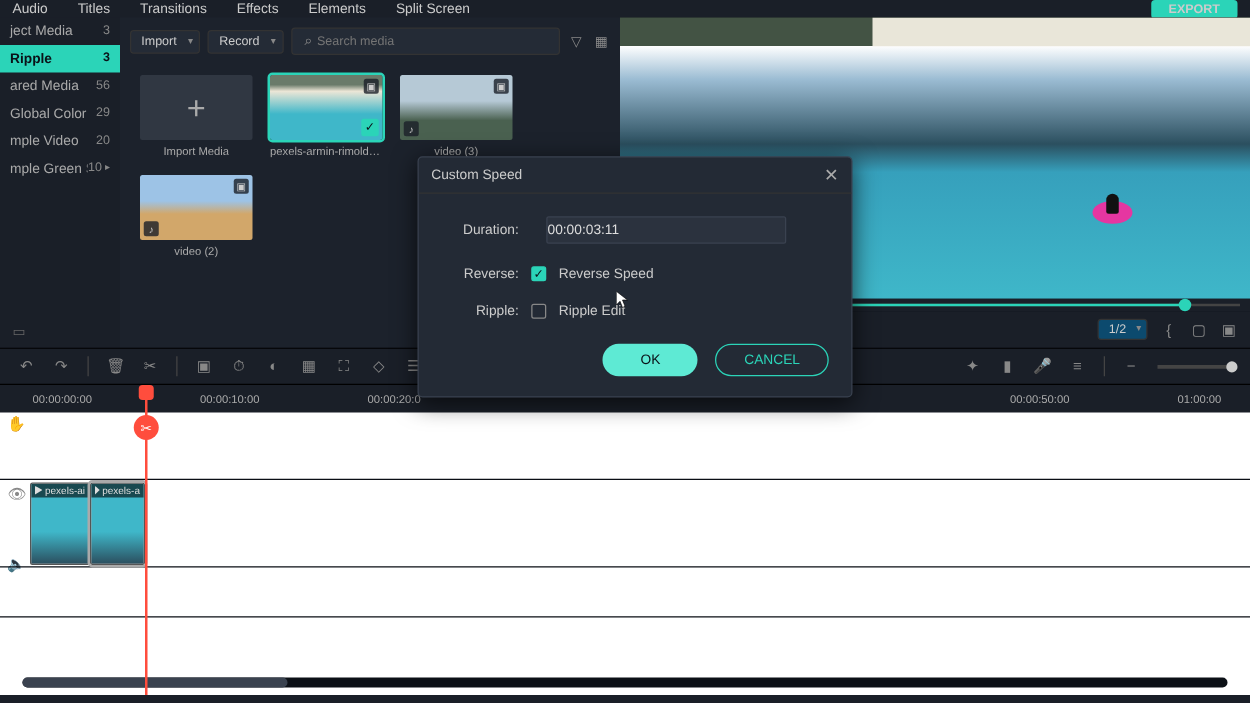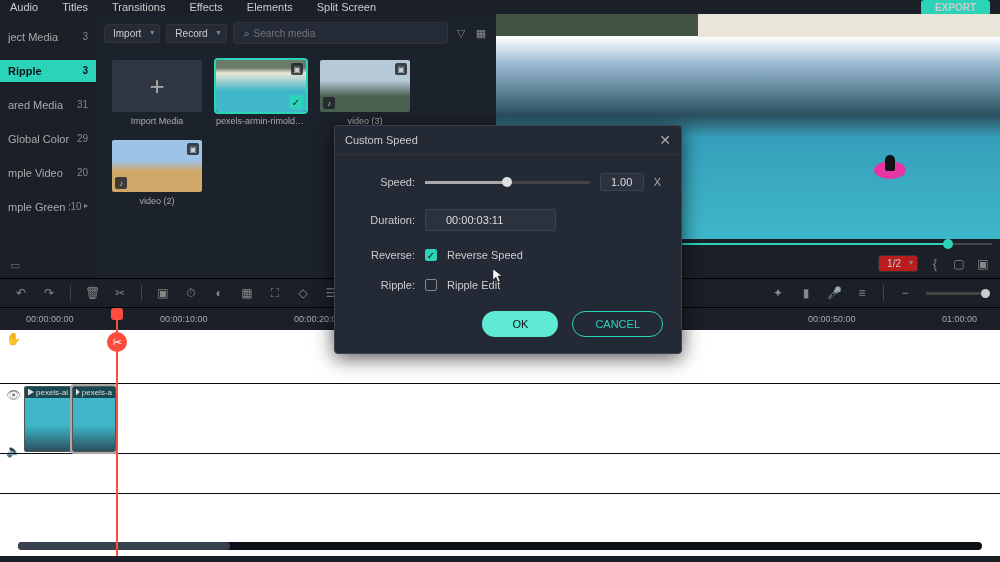--- a/index.html
+++ b/index.html
@@ -8,21 +8,21 @@
   
   .top-menu { display: flex; gap: 24px; padding: 3px 10px; background: #1a1f28; align-items: center; height: 14px; }
   .top-menu span { color: #ccc; cursor: pointer; }
   .export-btn { margin-left: auto; background: #2bd4b8; color: #0a1218; padding: 2px 14px; border-radius: 3px; font-size: 10px; font-weight: bold; }
 
   
   .main { display: flex; height: 264px; }
 
   
   .sidebar { width: 96px; background: #1a1f28; display: flex; flex-direction: column; }
-  .sidebar-item { display: flex; justify-content: space-between; padding: 5px 8px; color: #aaa; cursor: pointer; margin-top: 12px; }
+  .sidebar-item { display: flex; justify-content: space-between; padding: 5px 8px; color: #aaa; cursor: pointer; }
   .sidebar-item.active { background: #2bd4b8; color: #0a1218; font-weight: bold; }
   .sidebar-item .count { color: #888; font-size: 10px; }
   .sidebar-item.active .count { color: #0a1218; }
   .sidebar .spacer { flex: 1; }
   .sidebar .bottom-icon { padding: 6px 10px; color: #666; }
 
   
   .media-panel { width: 400px; background: #1c222c; position: relative; }
   .media-toolbar { display: flex; gap: 6px; padding: 8px; align-items: center; }
   .dropdown { background: #242b36; border: 1px solid #333; padding: 3px 18px 3px 8px; color: #ccc; border-radius: 3px; position: relative; font-size: 10px; }
@@ -47,21 +47,21 @@
   .swimmer { position: absolute; bottom: 60px; right: 90px; width: 40px; height: 30px; }
   .swimmer .ring { width: 32px; height: 18px; background: #e536a1; border-radius: 50%; position:absolute; bottom:0; left:4px; }
   .swimmer .body { width: 10px; height: 16px; background: #111; border-radius: 5px 5px 2px 2px; position:absolute; bottom:8px; left:15px; }
   .preview-seek { height: 10px; background: #1a1f28; position: relative; }
   .preview-seek .track { position:absolute; left:8px; right:8px; top:4px; height:2px; background:#444; }
   .preview-seek .fill  { position:absolute; left:8px; top:4px; height:2px; background:#2bd4b8; width: 88%; }
   .preview-seek .knob { position:absolute; top:0; width:10px; height:10px; background:#2bd4b8; border-radius:50%; left: calc(88% + 3px); }
 
   .preview-controls { display:flex; align-items:center; gap:6px; padding: 6px 10px; background:#1a1f28; }
   .preview-controls .right-tools { display:flex; gap:10px; align-items:center; }
-  .zoom-dd { background:#b91c1c; border:1px solid #333; padding:2px 16px 2px 8px; border-radius:3px; font-size:10px; position:relative; }
+  .zoom-dd { background:#0c4a6e; border:1px solid #333; padding:2px 16px 2px 8px; border-radius:3px; font-size:10px; position:relative; }
   .zoom-dd::after { content:"▾"; position:absolute; right:4px; font-size:8px; color:#888; }
   .pc-icon { color:#888; width:14px; text-align:center; font-size:12px; }
 
   
   .timeline-toolbar { display:flex; align-items:center; gap:14px; padding: 6px 14px; background:#1a1f28; border-top:1px solid #000; border-bottom:1px solid #000; }
   .tl-icon { color:#888; width:14px; text-align:center; font-size:12px; }
   .tl-divider { width:1px; height:16px; background:#444; }
 
   
   .timeline { background:#ffffff; height: 248px; position:relative; }
@@ -89,21 +89,21 @@
   .modal-close { color:#aaa; cursor:pointer; font-size:14px; }
   .modal-body { padding: 18px 20px 14px 20px; display:flex; flex-direction:column; gap:18px; }
   .mrow { display:flex; align-items:center; gap:10px; }
   .mrow .lbl { width:60px; text-align:right; color:#ccc; }
   .slider { flex:1; display:flex; align-items:center; gap:8px; }
   .slider .track { flex:1; height:3px; background:#444; border-radius:2px; position:relative; }
   .slider .track .fill { position:absolute; left:0; width:50%; top:0; bottom:0; background:#aaa; }
   .slider .track .knob { position:absolute; left:50%; top:-4px; width:10px; height:10px; background:#ddd; border-radius:50%; transform:translateX(-50%); }
   .speed-val { background:#2b323e; border:1px solid #3a4250; padding:2px 8px; width:44px; text-align:center; border-radius:2px; color:#ddd; }
   .x-label { color:#aaa; }
-  .duration-input { background:#2b323e; border:1px solid #3a4250; padding:4px 20px; width:131px; color:#ddd; border-radius:2px; }
+  .duration-input { background:#2b323e; border:1px solid #3a4250; padding:4px 0; width:192px; color:#ddd; border-radius:2px;margin-left:12px; }
   .checkbox { width:12px; height:12px; border:1px solid #888; display:inline-flex; align-items:center; justify-content:center; color:#2bd4b8; font-size:10px; border-radius:2px; }
   .checkbox.checked { background:#2bd4b8; color:#0a1218; border-color:#2bd4b8; }
   .modal-buttons { display:flex; justify-content:flex-end; gap:14px; padding: 6px 18px 16px; }
   .btn-ok { background:#5eead4; color:#0a1218; padding:6px 30px; border-radius:16px; border:none; font-size:11px; cursor:pointer; }
   .btn-cancel { background:transparent; color:#2bd4b8; border:1px solid #2bd4b8; padding:6px 22px; border-radius:16px; font-size:11px; cursor:pointer; }
   .cursor { position:absolute; width:10px; height:14px; color:#fff; pointer-events:none; }
 
   
   .thumb.pool { background: linear-gradient(#6a7b6a 15%, #ece6d6 25%, #3fb7c9 60%); }
   .thumb.mountain { background: linear-gradient(#b6c9d6 40%, #4a6150 70%); }
@@ -128,21 +128,21 @@
     <div class="sidebar-item">
       <span>ject Media</span>
       <span class="count">3</span>
     </div>
     <div class="sidebar-item active">
       <span>Ripple</span>
       <span class="count">3</span>
     </div>
     <div class="sidebar-item">
       <span>ared Media</span>
-      <span class="count">31</span>
+      <span class="count">56</span>
     </div>
     <div class="sidebar-item">
       <span>Global Color</span>
       <span class="count">29</span>
     </div>
     <div class="sidebar-item">
       <span>mple Video</span>
       <span class="count">20</span>
     </div>
     <div class="sidebar-item">
@@ -294,31 +294,20 @@
   </div>
 </div>
 
 <div class="modal">
   <div class="modal-title">
     <span>Custom Speed</span>
     <span class="modal-close">✕</span>
   </div>
   <div class="modal-body">
     <div class="mrow">
-      <span class="lbl">Speed:</span>
-      <div class="slider">
-        <div class="track">
-            <div class="fill"></div>
-            <div class="knob"></div>
-          </div>
-      </div>
-      <span class="speed-val">1.00</span>
-      <span class="x-label">X</span>
-    </div>
-    <div class="mrow">
       <span class="lbl">Duration:</span>
       <span class="duration-input">00:00:03:11</span>
     </div>
     <div class="mrow">
       <span class="lbl">Reverse:</span>
       <span class="checkbox checked">✓</span>
       <span>Reverse Speed</span>
     </div>
     <div class="mrow" style="position:relative;">
       <span class="lbl">Ripple:</span>

